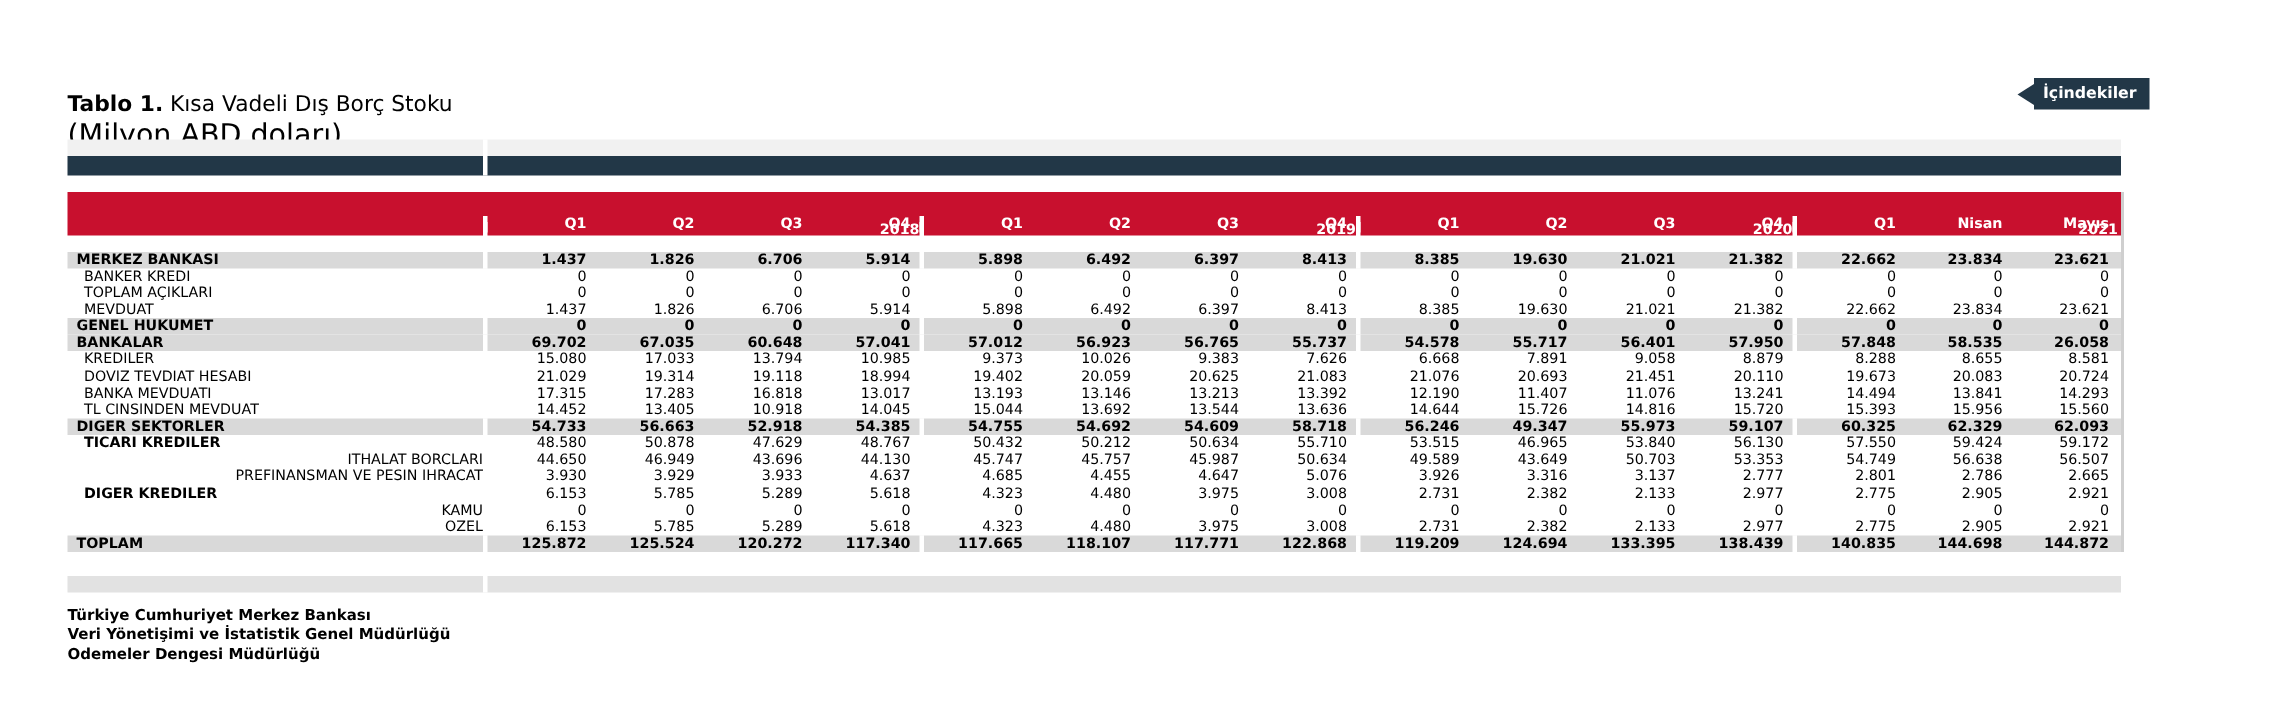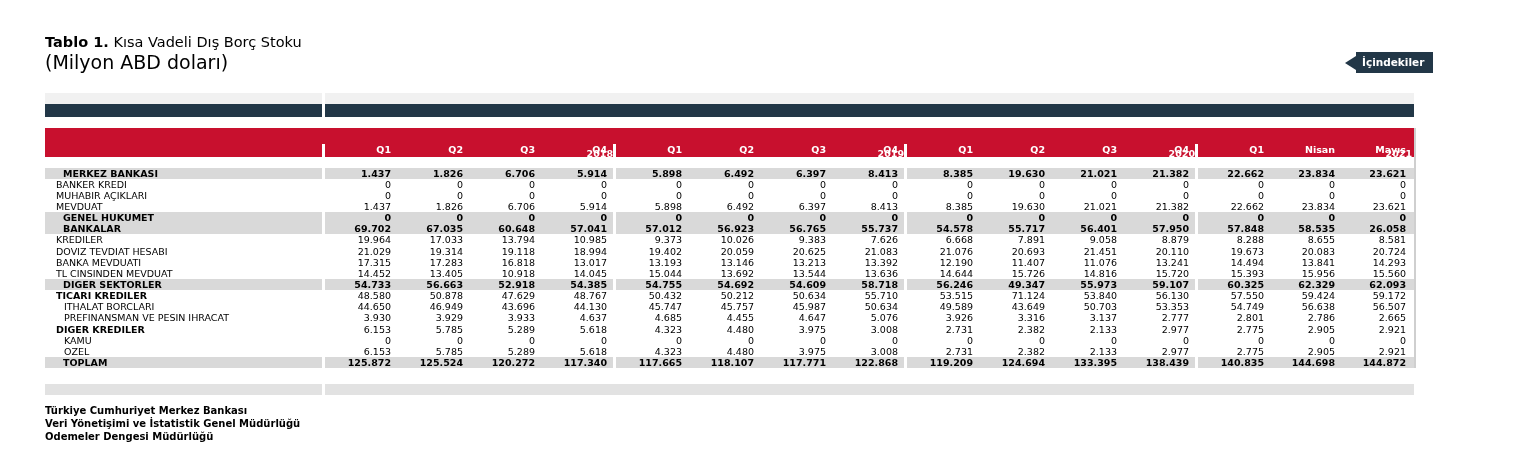--- a/index.html
+++ b/index.html
@@ -1,21 +1,21 @@
 <!DOCTYPE html>
 <html style="--red: #c8102e; --navy: #223747; --stripe: #d9d9d9; --band-light: #f1f1f1; --band-bottom: #e2e2e2; --tborder: #cfcfcf;"><head>
 <meta charset="utf-8">
 <style>
   html,body{margin:0;padding:0;background:#fff;}
   body{width:1517px;height:473px;position:relative;overflow:hidden;
        font-family:"DejaVu Sans","Liberation Sans",sans-serif;color:#000;}
   .abs{position:absolute;}
 
   
-  .title-block{left:45px;top:32px;font-size:14.5px;line-height:20px;}
+  .title-block{left:45px;top:60px;font-size:14.5px;line-height:20px;}
   .title-prefix{font-weight:bold;}
   .subtitle{font-size:19px;}
 
   
   .contents-btn{left:1345px;top:52px;height:21px;display:flex;align-items:center;cursor:pointer;}
   .btn-arrow{width:0;height:0;border-top:7px solid transparent;border-bottom:7px solid transparent;
              border-right:11px solid var(--navy,#223747);}
   .btn-body{background:var(--navy,#223747);color:#fff;font-size:10.5px;font-weight:bold;
             height:21px;line-height:21px;padding:0 9px 0 6px;}
 
@@ -27,29 +27,29 @@
   .band-bottom{top:384px;height:11px;background:var(--band-bottom,#e2e2e2);}
 
   
   .data-table{left:45px;top:128px;width:1369px;border-right:2px solid var(--tborder,#cfcfcf);
               font-size:9.5px;}
   .trow{display:flex;align-items:center;white-space:nowrap;height:11.15px;}
   .hrow{background:var(--red,#c8102e);color:#fff;font-weight:bold;}
   .hrow-year{height:14px;}
   .hrow-q{height:15px;}
   .spacer-row{height:10.5px;}
-  .lblcell{width:277px;flex:none;box-sizing:border-box;padding-left:18px;overflow:hidden;}
+  .lblcell{width:277px;flex:none;box-sizing:border-box;padding-left:6px;overflow:hidden;}
   .cell{width:72px;flex:none;box-sizing:border-box;text-align:right;padding-right:6px;overflow:visible;}
   .ycell{flex:none;box-sizing:border-box;text-align:right;margin-top:36px;}
   .gf{border-left:3px solid #fff;}
   .cell.gf{width:75px;}
   .nw{width:71px;}
   .sec{background:var(--stripe,#d9d9d9);font-weight:bold;}
   .ind1{padding-left:11px;}
-  .ind2{padding-left:19px;}
+  .ind2{padding-left:19px;text-align:right;}
   .lb-bold{font-weight:bold;}
 
   
   .footer{left:45px;top:404px;font-size:10px;font-weight:bold;line-height:13px;}
 </style>
 </head>
 <body>
 
 <div class="abs title-block">
   <div>
@@ -128,21 +128,21 @@
       <div class="cell">0</div>
       <div class="cell gf">0</div>
       <div class="cell">0</div>
       <div class="cell">0</div>
       <div class="cell">0</div>
       <div class="cell gf">0</div>
       <div class="cell nw">0</div>
       <div class="cell nw">0</div>
     </div>
     <div class="trow">
-      <div class="lblcell ind1">MUHABIR AÇIKLARI</div>
+      <div class="lblcell ind1">TOPLAM AÇIKLARI</div>
       <div class="cell gf">0</div>
       <div class="cell">0</div>
       <div class="cell">0</div>
       <div class="cell">0</div>
       <div class="cell gf">0</div>
       <div class="cell">0</div>
       <div class="cell">0</div>
       <div class="cell">0</div>
       <div class="cell gf">0</div>
       <div class="cell">0</div>
@@ -201,21 +201,21 @@
       <div class="cell gf">54.578</div>
       <div class="cell">55.717</div>
       <div class="cell">56.401</div>
       <div class="cell">57.950</div>
       <div class="cell gf">57.848</div>
       <div class="cell nw">58.535</div>
       <div class="cell nw">26.058</div>
     </div>
     <div class="trow">
       <div class="lblcell ind1">KREDILER</div>
-      <div class="cell gf">19.964</div>
+      <div class="cell gf">15.080</div>
       <div class="cell">17.033</div>
       <div class="cell">13.794</div>
       <div class="cell">10.985</div>
       <div class="cell gf">9.373</div>
       <div class="cell">10.026</div>
       <div class="cell">9.383</div>
       <div class="cell">7.626</div>
       <div class="cell gf">6.668</div>
       <div class="cell">7.891</div>
       <div class="cell">9.058</div>
@@ -300,21 +300,21 @@
       <div class="lblcell ind1 lb-bold">TICARI KREDILER</div>
       <div class="cell gf">48.580</div>
       <div class="cell">50.878</div>
       <div class="cell">47.629</div>
       <div class="cell">48.767</div>
       <div class="cell gf">50.432</div>
       <div class="cell">50.212</div>
       <div class="cell">50.634</div>
       <div class="cell">55.710</div>
       <div class="cell gf">53.515</div>
-      <div class="cell">71.124</div>
+      <div class="cell">46.965</div>
       <div class="cell">53.840</div>
       <div class="cell">56.130</div>
       <div class="cell gf">57.550</div>
       <div class="cell nw">59.424</div>
       <div class="cell nw">59.172</div>
     </div>
     <div class="trow">
       <div class="lblcell ind2">ITHALAT BORCLARI</div>
       <div class="cell gf">44.650</div>
       <div class="cell">46.949</div>

